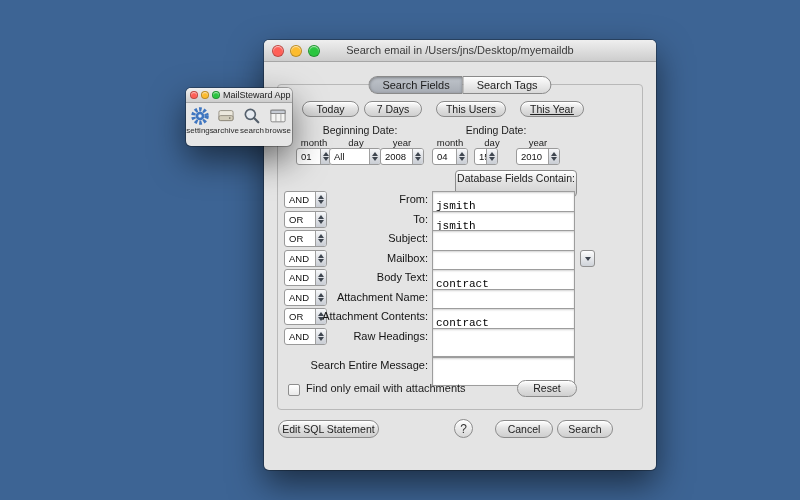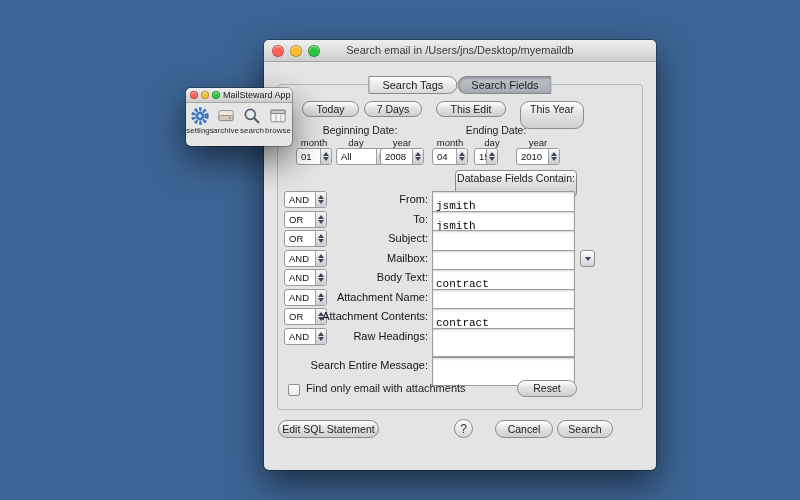--- a/index.html
+++ b/index.html
@@ -161,47 +161,47 @@
   <div class="titlebar">
     <span class="light red"></span>
     <span class="light yellow"></span>
     <span class="light green"></span>
     <span class="win-title">Search email in /Users/jns/Desktop/myemaildb</span>
   </div>
 
   <div class="tab-box"></div>
 
   <div class="segmented">
+    <div class="seg-btn first selected">Search Fields</div>
     <div class="seg-btn last">Search Tags</div>
-    <div class="seg-btn first selected">Search Fields</div>
   </div>
 
   <div class="aqua-btn" style="top:61px;left:38px;width:57px;height:16px;">Today</div>
   <div class="aqua-btn" style="top:61px;left:100px;width:58px;height:16px;">7 Days</div>
-  <div class="aqua-btn" style="top:61px;left:172px;width:70px;height:16px;">This Edit</div>
-  <div class="aqua-btn" style="top:61px;left:256px;width:64px;height:28px;">This Year</div>
+  <div class="aqua-btn" style="top:61px;left:172px;width:70px;height:16px;">This Users</div>
+  <div class="aqua-btn" style="top:61px;left:256px;width:64px;height:16px;text-decoration:underline;">This Year</div>
 
   <div class="small-label" style="top:84px;left:40px;width:112px;">Beginning Date:</div>
   <div class="small-label" style="top:84px;left:176px;width:112px;">Ending Date:</div>
 
   <div class="tiny-label" style="top:97px;left:32px;width:36px;">month</div>
   <div class="tiny-label" style="top:97px;left:74px;width:36px;">day</div>
   <div class="tiny-label" style="top:97px;left:116px;width:44px;">year</div>
   <div class="tiny-label" style="top:97px;left:168px;width:36px;">month</div>
   <div class="tiny-label" style="top:97px;left:210px;width:36px;">day</div>
   <div class="tiny-label" style="top:97px;left:252px;width:44px;">year</div>
 
   <div class="popup" style="top:108px;left:32px;width:36px;">
     <span class="val">01</span>
     <span class="stepper">
         <span class="tri-up"></span>
         <span class="tri-down"></span>
       </span>
   </div>
-  <div class="popup" style="top:108px;left:72px;width:52px;">
+  <div class="popup" style="top:108px;left:65px;width:52px;">
     <span class="val">All</span>
     <span class="stepper">
         <span class="tri-up"></span>
         <span class="tri-down"></span>
       </span>
   </div>
   <div class="popup" style="top:108px;left:116px;width:44px;">
     <span class="val">2008</span>
     <span class="stepper">
         <span class="tri-up"></span>

